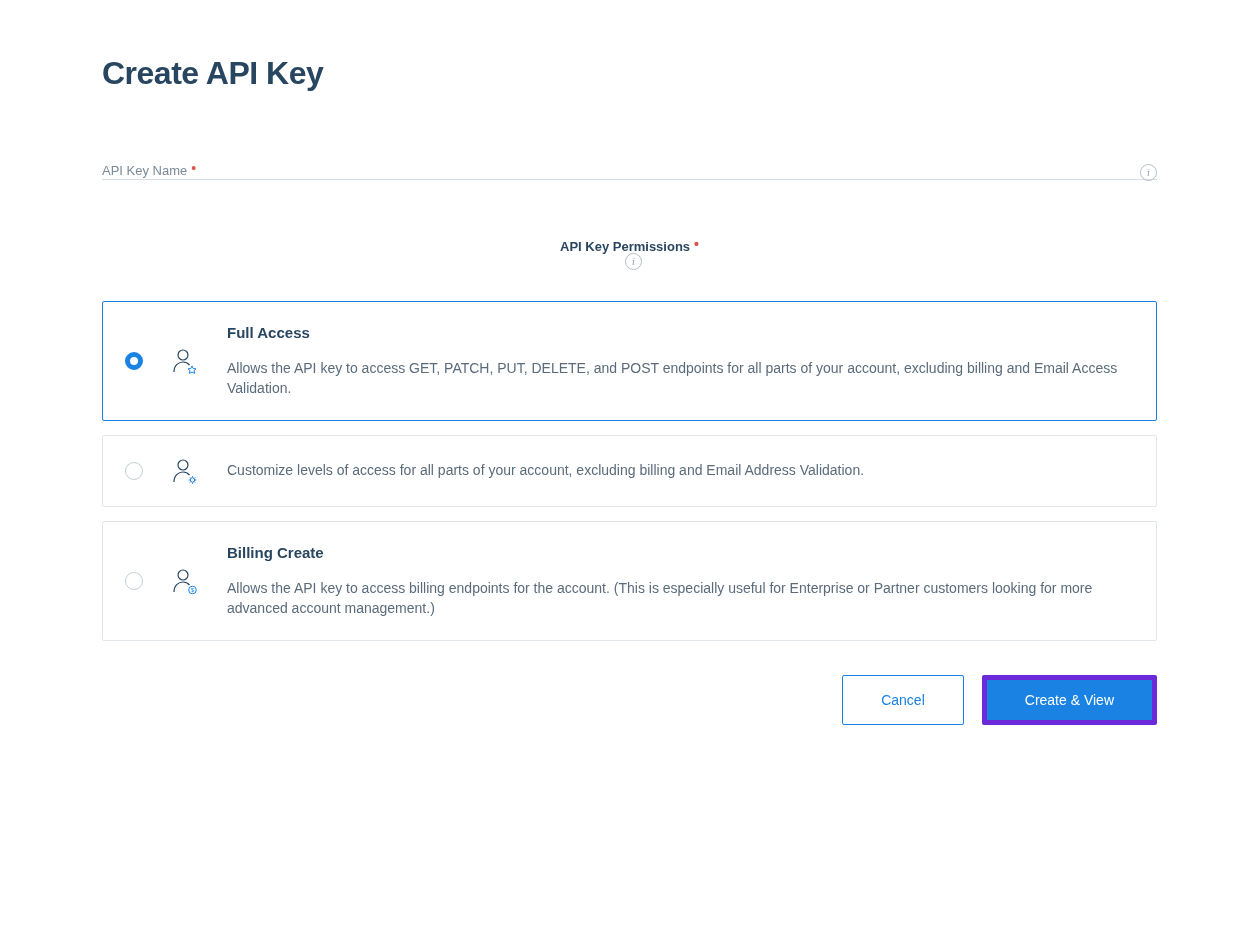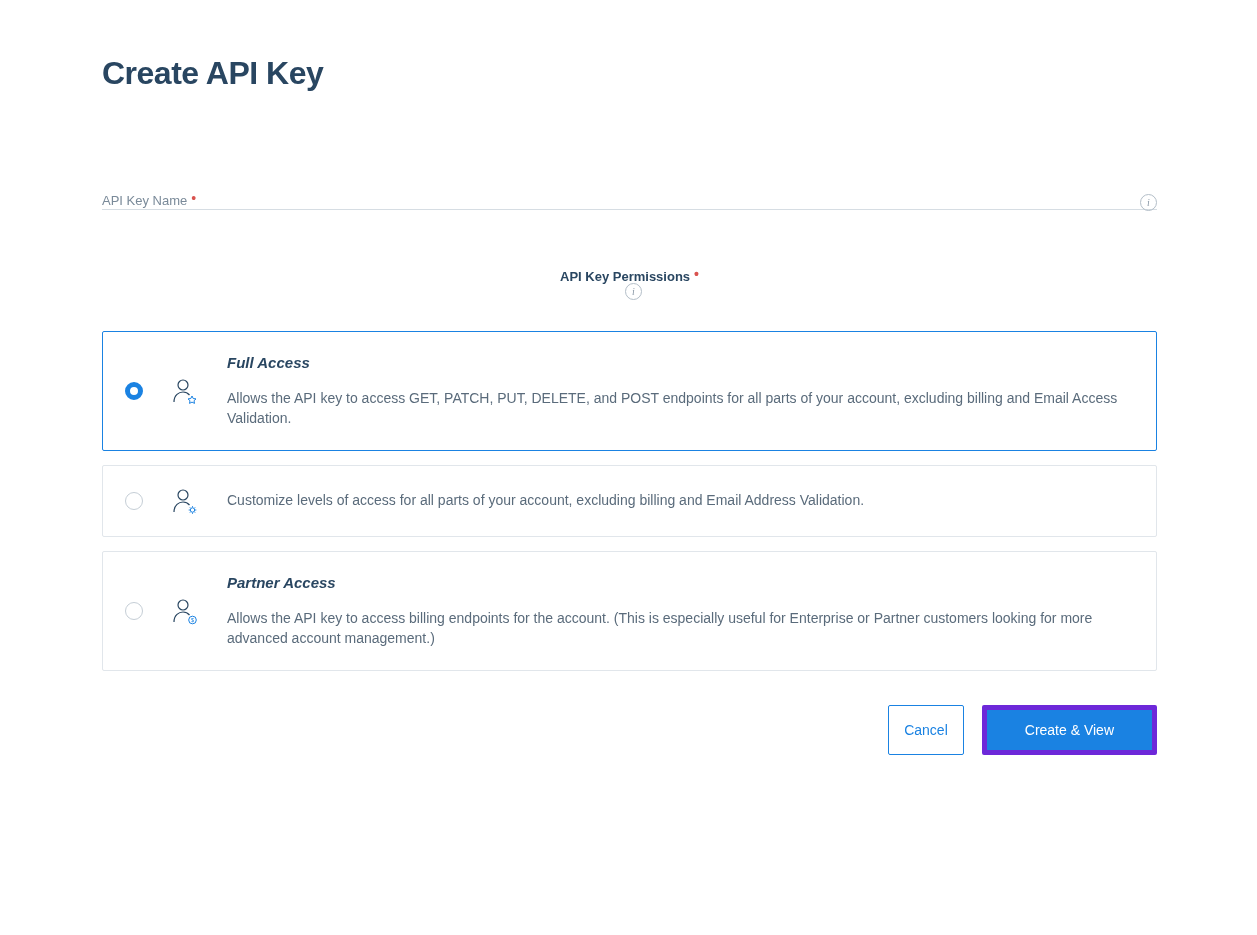--- a/index.html
+++ b/index.html
@@ -11,21 +11,21 @@
     overflow: hidden;
   }
   .container {
     padding: 55px 100px 0 102px;
   }
   .page-title {
     font-size: 32px;
     font-weight: 700;
     color: #294661;
     letter-spacing: -0.5px;
-    margin-bottom: 100px;
+    margin-bottom: 70px;
   }
   .field-group {
     position: relative;
     margin-bottom: 50px;
   }
   .field-label {
     font-size: 13px;
     color: #7a8a99;
     display: inline-block;
     position: relative;
@@ -122,36 +122,35 @@
     flex-shrink: 0;
     margin-right: 30px;
   }
   .option-icon svg { width: 100%; height: 100%; overflow: visible; }
   .option-body { flex: 1; }
   .option-title {
     font-size: 15px;
     font-weight: 700;
     color: #294661;
     margin-bottom: 18px;
-    font-style: italic;
   }
   .option-desc {
     font-size: 14px;
     color: #5a6b7b;
     line-height: 1.4;
   }
   .button-row {
     display: flex;
     justify-content: flex-end;
     gap: 18px;
     margin-top: 34px;
   }
   .btn {
     height: 50px;
-    padding: 0 15px;
+    padding: 0 38px;
     font-size: 14px;
     border-radius: 2px;
     cursor: pointer;
     display: inline-flex;
     align-items: center;
     justify-content: center;
   }
   .btn-secondary {
     background: #fff;
     border: 1px solid #1a82e2;
@@ -230,21 +229,21 @@
       <span class="radio"></span>
       <span class="option-icon">
         <svg viewBox="0 0 26 26">
           <circle cx="12" cy="7" r="5" fill="none" stroke="#294661" stroke-width="1.2"></circle>
           <path d="M3 24 C3 17 8 14 12 14 C14.5 14 16.8 15 18.5 17" fill="none" stroke="#294661" stroke-width="1.2"></path>
           <circle cx="21.5" cy="22" r="3.8" fill="none" stroke="#1a82e2" stroke-width="1"></circle>
           <text x="21.5" y="24.2" font-size="5.5" fill="#1a82e2" text-anchor="middle" font-family="Arial">$</text>
         </svg>
       </span>
       <span class="option-body">
-        <div class="option-title">Partner Access</div>
+        <div class="option-title">Billing Create</div>
         <div class="option-desc">Allows the API key to access billing endpoints for the account. (This is especially useful for Enterprise or Partner customers looking for more advanced account management.)</div>
       </span>
     </label>
 
   </div>
 
   <div class="button-row">
     <button class="btn btn-secondary">Cancel</button>
     <button class="btn btn-primary">Create &amp; View</button>
   </div>

